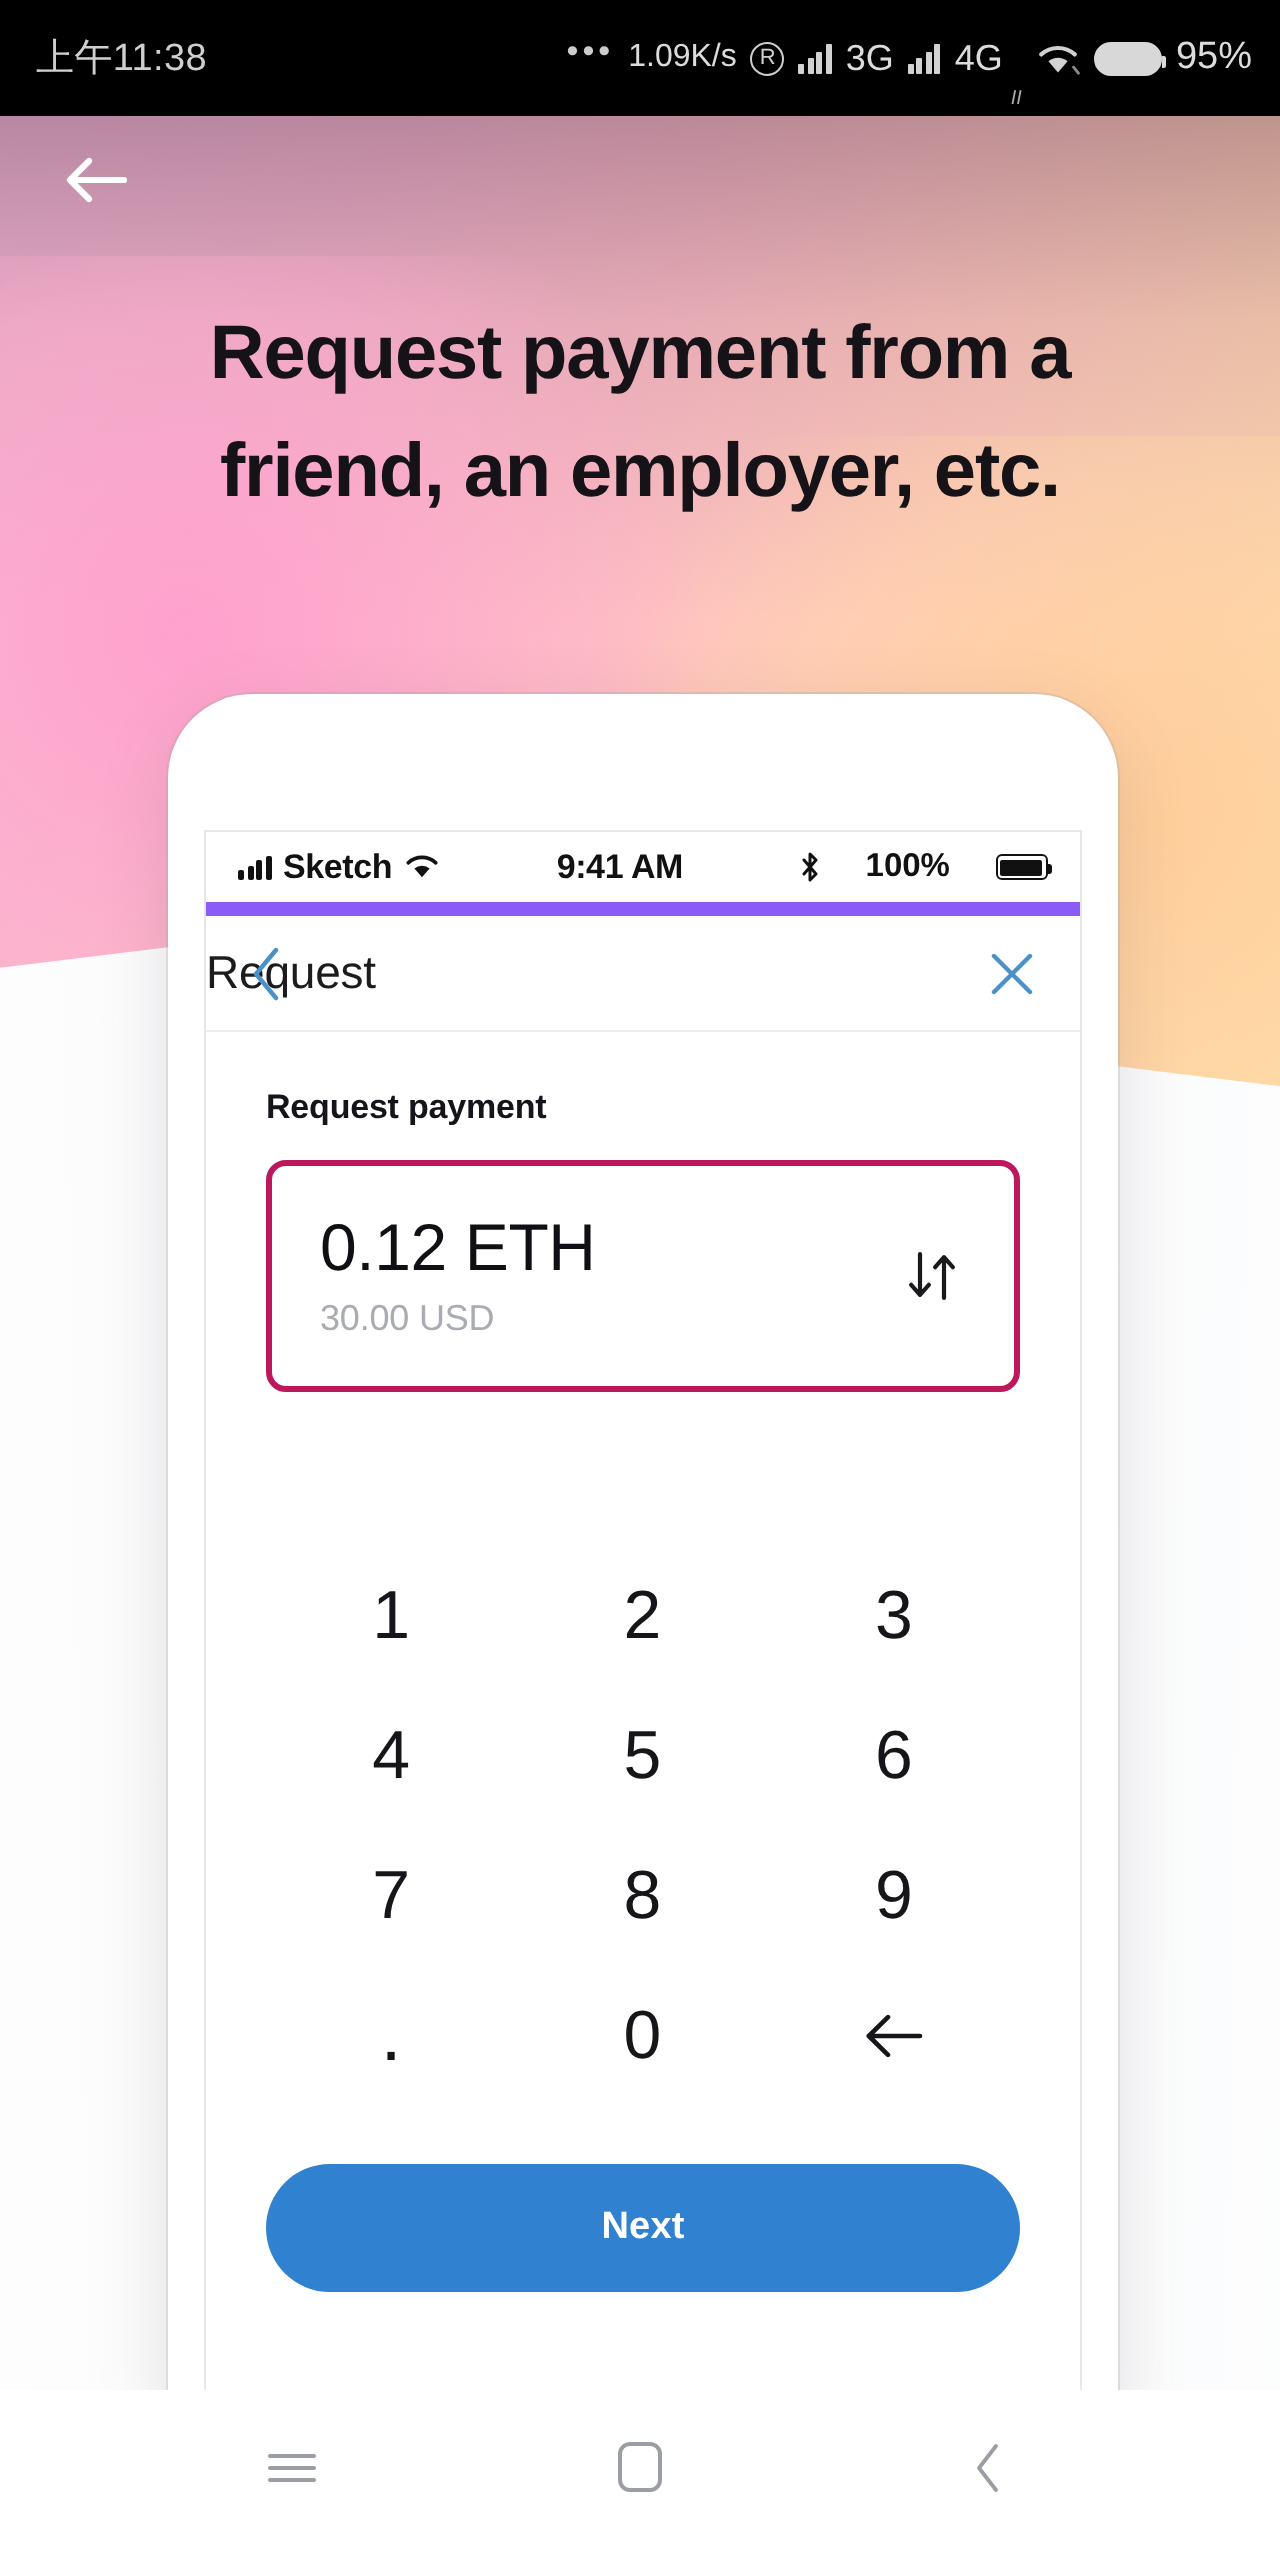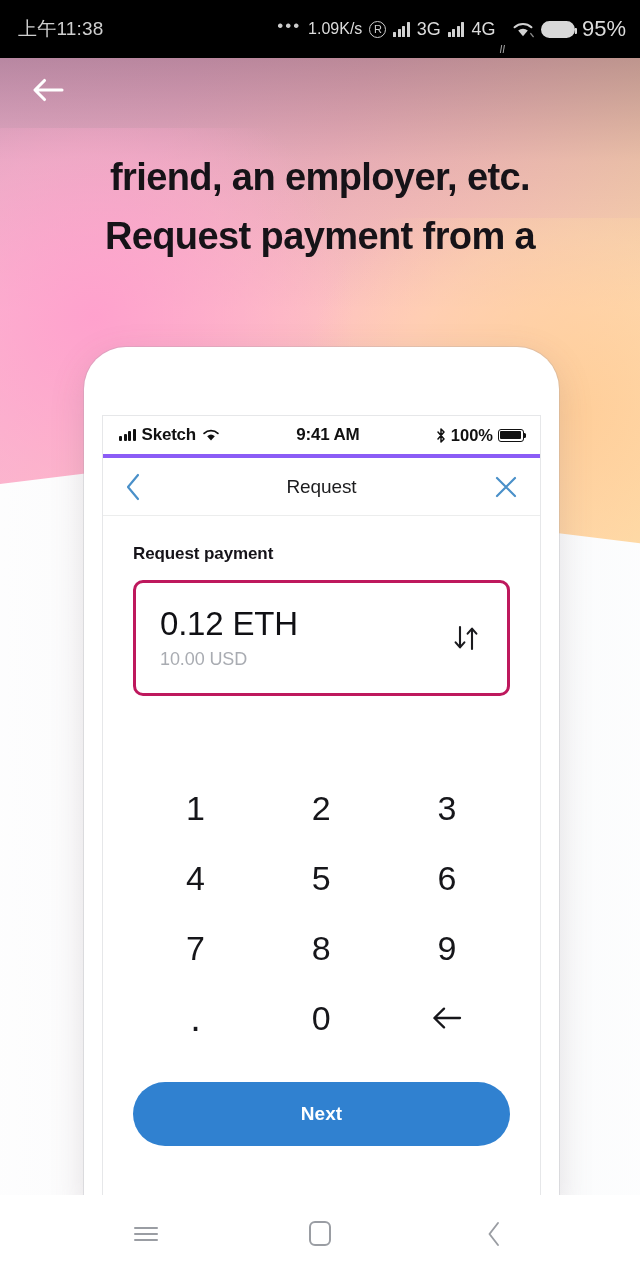--- a/index.html
+++ b/index.html
@@ -77,21 +77,21 @@
     background: #d8d8d8;
   }
   .battery::after {
     content: "";
     position: absolute;
     right: -4px; top: 5px;
     width: 2px; height: 6px;
     background: #d8d8d8;
     border-radius: 0 1px 1px 0;
   }
-  .batt-pct { font-size: 22px; color: #dcdcdc; }
+  .batt-pct { font-size: 19px; color: #dcdcdc; }
 
   
   .poster {
     position: absolute;
     top: 58px; left: 0;
     width: 640px;
     height: 1145px;
     overflow: hidden;
     z-index: 1;
     background: #ffffff;
@@ -205,32 +205,32 @@
 
   
   .ios-status {
     height: 42px;
     display: flex;
     align-items: center;
     padding: 0 16px;
     font-size: 16.5px;
     font-weight: 600;
     color: #111111;
-    border-bottom: 4px solid #8b5cf6;
+    border-bottom: 7px solid #8b5cf6;
   }
   .ios-left { display: flex; align-items: center; gap: 6px; }
   .ios-bars { display: inline-flex; align-items: flex-end; gap: 1.5px; height: 12px; }
   .ios-bars i { width: 3px; background: #111; display: block; border-radius: 1px; }
   .ios-bars i:nth-child(1) { height: 5px; }
   .ios-bars i:nth-child(2) { height: 7px; }
   .ios-bars i:nth-child(3) { height: 10px; }
   .ios-bars i:nth-child(4) { height: 12px; }
   .ios-carrier { font-size: 17px; font-weight: 600; color: #111; letter-spacing: -0.2px; }
   .ios-time { margin: 0 auto; font-size: 17px; font-weight: 700; letter-spacing: -0.2px; }
-  .ios-right { display: flex; align-items: center; gap: 5px; }
+  .ios-right { display: flex; align-items: center; gap: 23px; }
   .ios-batt {
     width: 26px; height: 13px;
     border: 1.6px solid #111;
     border-radius: 3px;
     padding: 1.5px;
     position: relative;
   }
   .ios-batt span { display: block; height: 100%; width: 100%; background: #111; border-radius: 1px; }
   .ios-batt::after {
     content: ""; position: absolute; right: -3.5px; top: 3.5px;
@@ -242,22 +242,21 @@
     height: 58px;
     display: flex;
     align-items: center;
     padding: 0 22px;
     border-bottom: 1px solid #eceded;
     position: relative;
   }
   .app-nav-title {
     position: absolute;
     left: 0; right: 0;
-    text-align: center;
-    font-size: 19px;
+    font-size: 23px;
     color: #1c1c1e;
     letter-spacing: -0.1px;
   }
   .nav-btn { position: relative; z-index: 2; display: flex; align-items: center; }
   .nav-btn.right { margin-left: auto; }
 
   
   .app-body { padding: 0 30px; }
   .field-label {
     margin-top: 28px;
@@ -405,22 +404,22 @@
     <div class="wedge-right-shade"></div>
   </div>
 
   <div class="back-arrow">
     <svg width="34" height="26" viewBox="0 0 34 26">
       <path d="M31 13 H4.5 M13.5 3.5 L4 13 L13.5 22.5" stroke="#ffffff" stroke-width="3.1" fill="none" stroke-linecap="round" stroke-linejoin="round"></path>
     </svg>
   </div>
 
   <div class="headline">
+    <div>Request payment from a</div>
     <div>friend, an employer, etc.</div>
-    <div>Request payment from a</div>
   </div>
 
   <div class="phone">
     <div class="phone-inner">
 
       <div class="ios-status">
         <div class="ios-left">
           <span class="ios-bars">
               <i></i>
               <i></i>
@@ -463,21 +462,21 @@
         </div>
       </div>
 
       <div class="app-body">
 
         <div class="field-label">Request payment</div>
 
         <div class="amount-box">
           <div class="amount-texts">
             <div class="amount-primary">0.12 ETH</div>
-            <div class="amount-secondary">10.00 USD</div>
+            <div class="amount-secondary">30.00 USD</div>
           </div>
           <div class="swap-icon">
             <svg width="30" height="28" viewBox="0 0 30 28">
               <path d="M9 3 V23 M4.6 18.4 L9 23.4 L13.4 18.4" stroke="#1a1a1e" stroke-width="2.1" fill="none" stroke-linecap="round" stroke-linejoin="round"></path>
               <path d="M21 25 V5 M16.6 9.6 L21 4.6 L25.4 9.6" stroke="#1a1a1e" stroke-width="2.1" fill="none" stroke-linecap="round" stroke-linejoin="round"></path>
             </svg>
           </div>
         </div>
 
         <div class="keypad">

